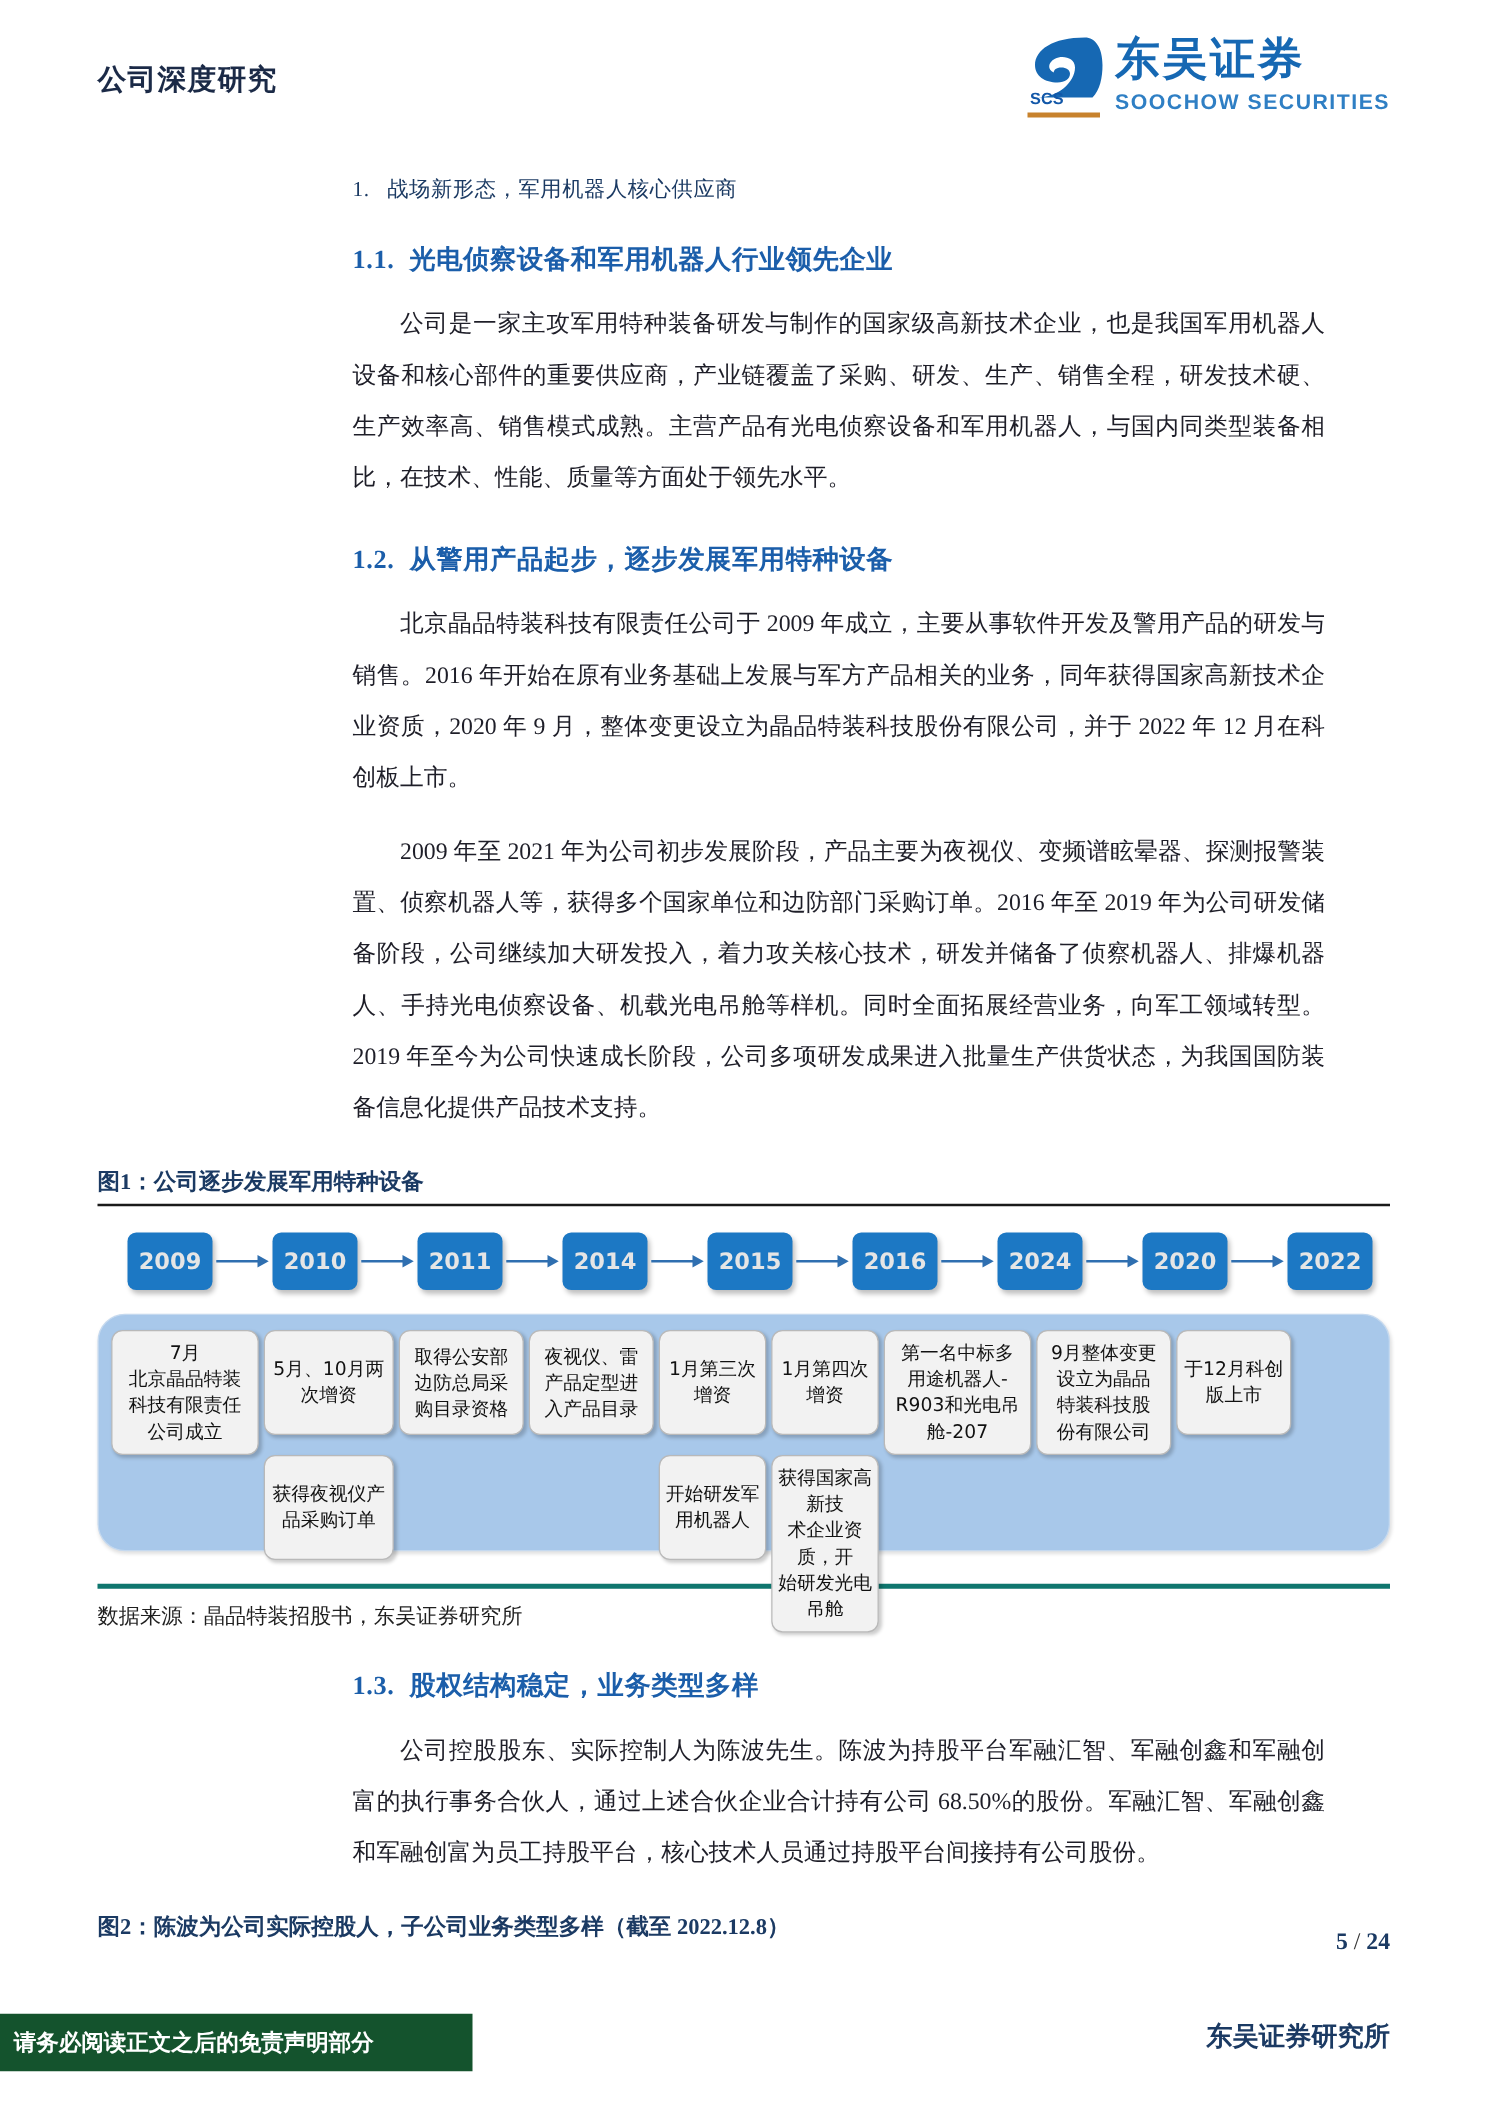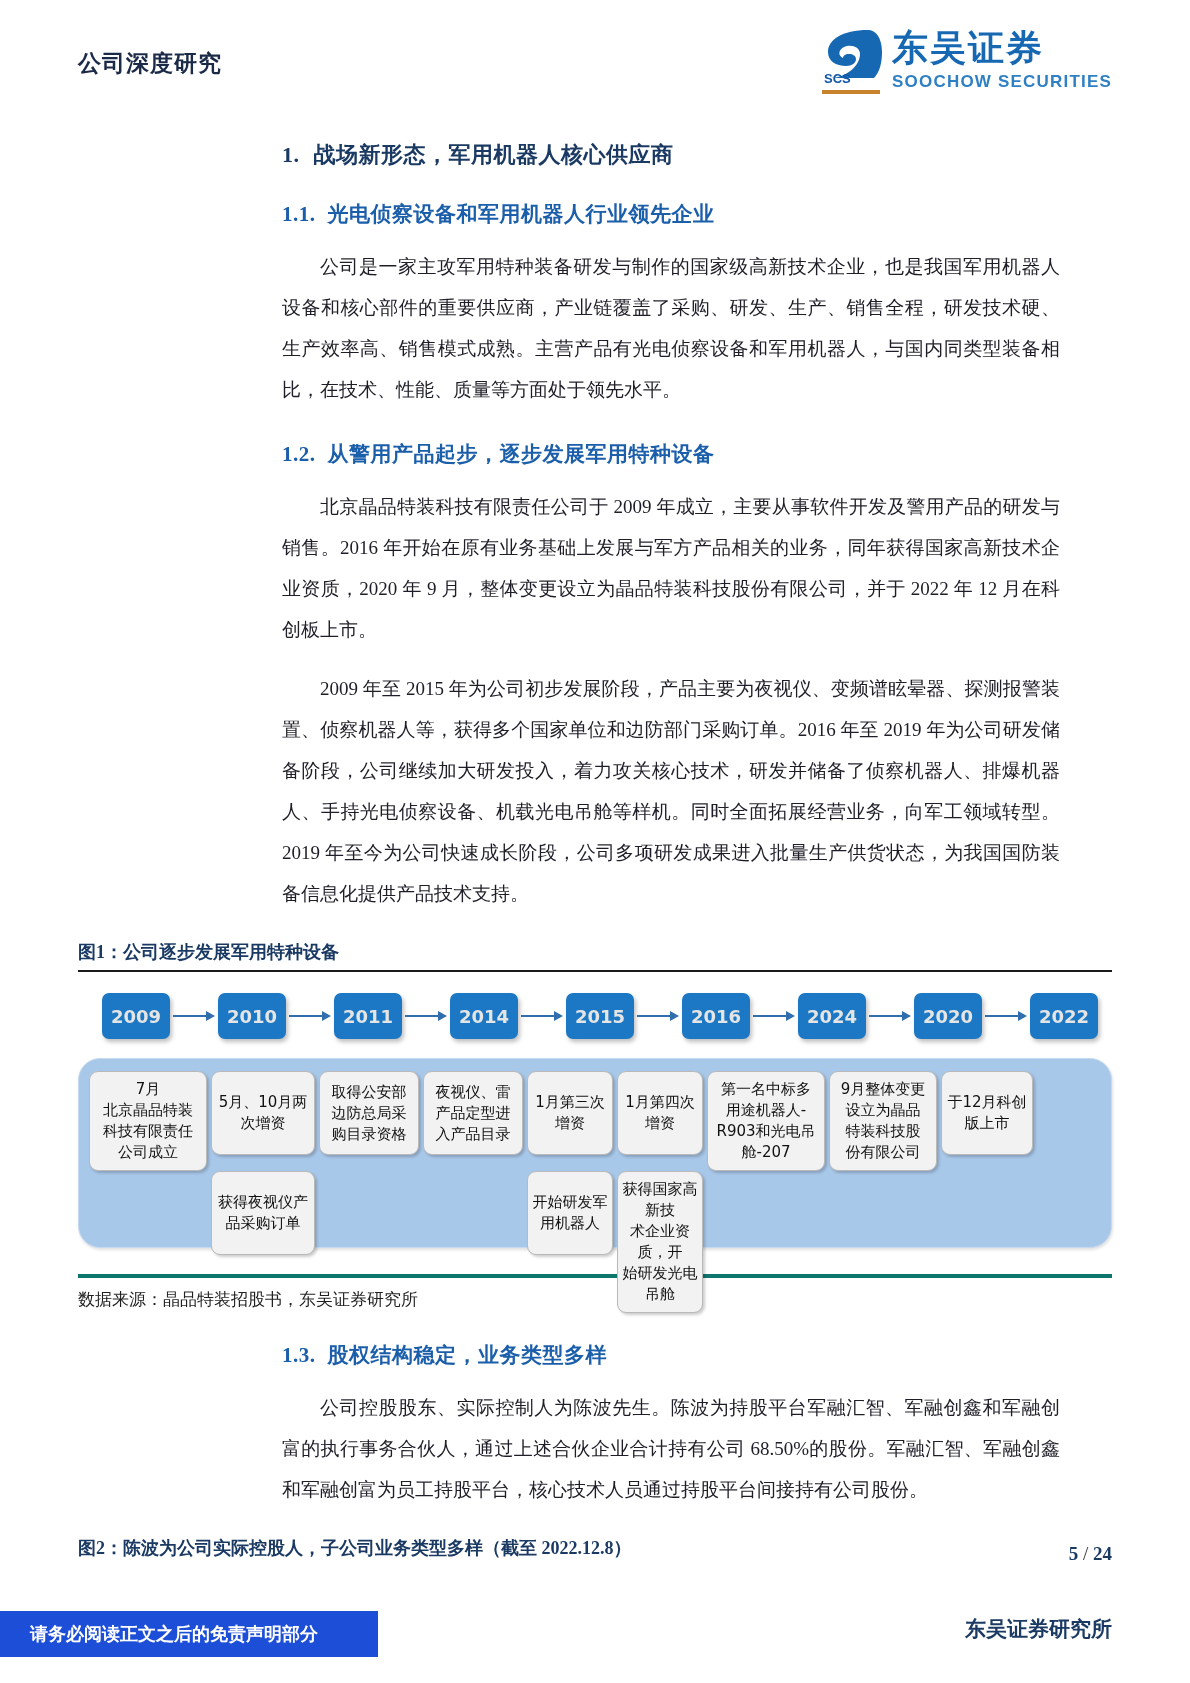--- a/index.html
+++ b/index.html
@@ -88,22 +88,22 @@
 
   
   .content {
     position: absolute;
     left: 0;
     top: 112px;
     width: 1190px;
   }
   .h1-title {
     margin: 28px 0 0 282px;
-    font-size: 22px;
-    font-weight: bold;
+    font-size: 17px;
+    font-weight: normal;
     color: #1b3a63;
     letter-spacing: 0.5px;
   }
   .h1-num { margin-right: 14px; }
   .h2-title {
     margin: 30px 0 0 282px;
     font-size: 21px;
     font-weight: bold;
     color: #1b5eaa;
     letter-spacing: 0.5px;
@@ -253,27 +253,27 @@
     bottom: 26px;
     width: 1190px;
     height: 46px;
   }
   .footer-disclaimer {
     position: absolute;
     left: 0;
     top: 0;
     width: 378px;
     height: 46px;
-    background: #1d4ed8;
+    background: #14532d;
     color: #ffffff;
     font-size: 18px;
     font-weight: bold;
     display: flex;
     align-items: center;
-    padding-left: 30px;
+    padding-left: 11px;
     box-sizing: border-box;
   }
   .footer-brand {
     position: absolute;
     right: 78px;
     top: 4px;
     font-size: 21px;
     font-weight: bold;
     color: #1b3a63;
   }
@@ -308,21 +308,21 @@
     <span class="h2-num">1.1.</span><span>光电侦察设备和军用机器人行业领先企业</span>
   </div>
 
   <p class="para">公司是一家主攻军用特种装备研发与制作的国家级高新技术企业，也是我国军用机器人设备和核心部件的重要供应商，产业链覆盖了采购、研发、生产、销售全程，研发技术硬、生产效率高、销售模式成熟。主营产品有光电侦察设备和军用机器人，与国内同类型装备相比，在技术、性能、质量等方面处于领先水平。</p>
 
   <div class="h2-title">
     <span class="h2-num">1.2.</span><span>从警用产品起步，逐步发展军用特种设备</span>
   </div>
 
   <p class="para">北京晶品特装科技有限责任公司于 2009 年成立，主要从事软件开发及警用产品的研发与销售。2016 年开始在原有业务基础上发展与军方产品相关的业务，同年获得国家高新技术企业资质，2020 年 9 月，整体变更设立为晶品特装科技股份有限公司，并于 2022 年 12 月在科创板上市。</p>
-  <p class="para">2009 年至 2015 年为公司初步发展阶段，产品主要为夜视仪、变频谱眩晕器、探测报警装置、侦察机器人等，获得多个国家单位和边防部门采购订单。2016 年至 2019 年为公司研发储备阶段，公司继续加大研发投入，着力攻关核心技术，研发并储备了侦察机器人、排爆机器人、手持光电侦察设备、机载光电吊舱等样机。同时全面拓展经营业务，向军工领域转型。2019 年至今为公司快速成长阶段，公司多项研发成果进入批量生产供货状态，为我国国防装备信息化提供产品技术支持。</p>
+  <p class="para">2009 年至 2021 年为公司初步发展阶段，产品主要为夜视仪、变频谱眩晕器、探测报警装置、侦察机器人等，获得多个国家单位和边防部门采购订单。2016 年至 2019 年为公司研发储备阶段，公司继续加大研发投入，着力攻关核心技术，研发并储备了侦察机器人、排爆机器人、手持光电侦察设备、机载光电吊舱等样机。同时全面拓展经营业务，向军工领域转型。2019 年至今为公司快速成长阶段，公司多项研发成果进入批量生产供货状态，为我国国防装备信息化提供产品技术支持。</p>
 
   <div class="fig-caption">图1：公司逐步发展军用特种设备</div>
   <div class="fig-rule"></div>
 
   <div class="fig-body">
     <div class="timeline-row" id="timeline-row">
         <div class="year-box">2009</div>
         <div class="arrow"></div>
         <div class="year-box">2010</div>
         <div class="arrow"></div>

